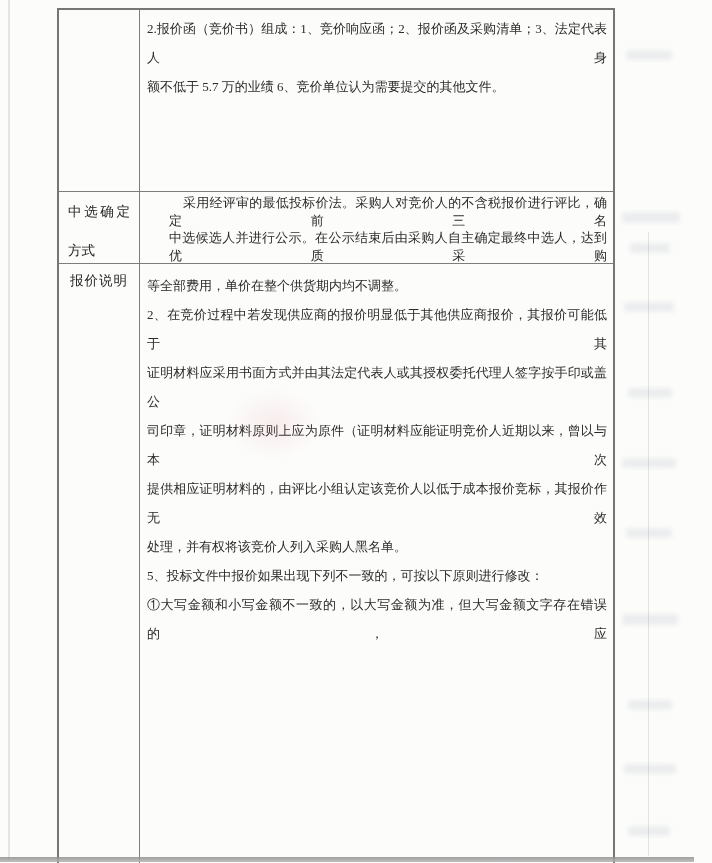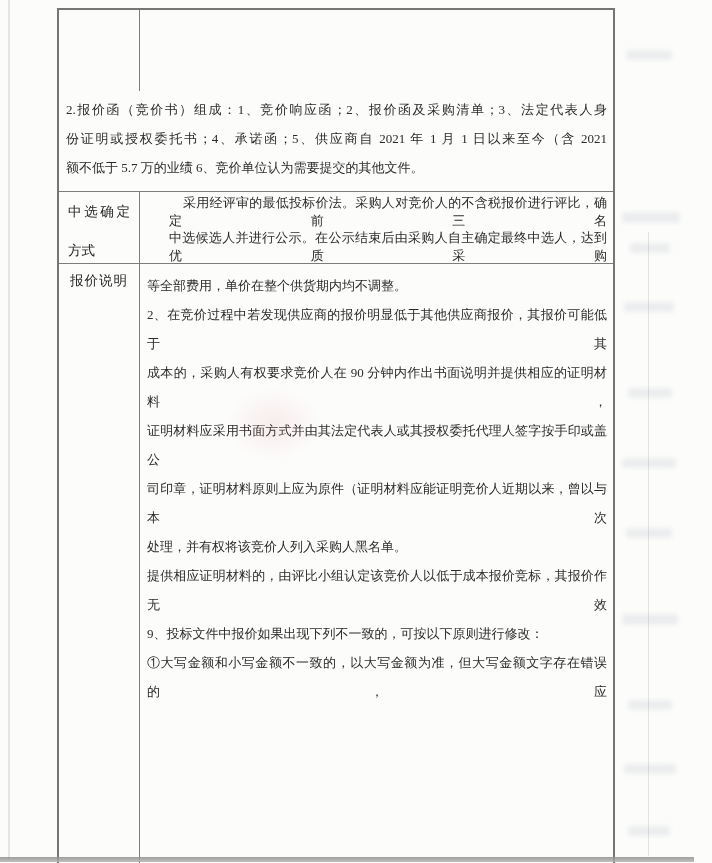--- a/index.html
+++ b/index.html
@@ -21,21 +21,21 @@
     font-size:13.5px; color:#252525;
     overflow:hidden; word-break:break-all;
   }
   .tcontent { flex:1 1 auto; overflow:hidden; }
   .para { margin:0; }
   .line { font-size:13px; line-height:29px; white-space:normal; }
   .line.fill { text-align:justify; text-align-last:justify; }
   .para.indent .line:first-child { text-indent:14px; }
 
   
-  .row-attachment-requirements { height:181px;flex-direction:column; }
+  .row-attachment-requirements { height:181px; }
   .row-attachment-requirements .tcontent { padding:4px 6px 0 7px; }
 
   
   .row-selection-method { height:72px; }
   .row-selection-method .tlabel { padding:0 9px; line-height:39px; text-align:justify; }
   .row-selection-method .tcontent { padding:2px 6px 0 6px;margin-left:23px; }
   .row-selection-method .line { line-height:17.5px; font-size:13px; }
 
   
   .row-quote-notes { height:602px; }
@@ -59,21 +59,20 @@
 <body>
 
 <div class="page">
 
   <div class="doc-table" id="tbl">
       <div class="trow row-attachment-requirements">
         <div class="tlabel"></div>
         <div class="tcontent">
           <div class="para">
             <div class="line fill">2.报价函（竞价书）组成：1、竞价响应函；2、报价函及采购清单；3、法定代表人身</div>
-            <div class="line fill">份证明或授权委托书；4、承诺函；5、供应商自 2021 年 1 月 1 日以来至今（含 2021</div>
             <div class="line">额不低于 5.7 万的业绩 6、竞价单位认为需要提交的其他文件。</div>
           </div>
         </div>
       </div>
       <div class="trow row-selection-method">
         <div class="tlabel">中选确定方式</div>
         <div class="tcontent">
           <div class="para indent">
             <div class="line fill">采用经评审的最低投标价法。采购人对竞价人的不含税报价进行评比，确定前三名</div>
             <div class="line fill">中选候选人并进行公示。在公示结束后由采购人自主确定最终中选人，达到优质采购</div>
@@ -81,28 +80,27 @@
         </div>
       </div>
       <div class="trow row-quote-notes">
         <div class="tlabel">报价说明</div>
         <div class="tcontent">
           <div class="para">
             <div class="line">等全部费用，单价在整个供货期内均不调整。</div>
           </div>
           <div class="para">
             <div class="line fill">2、在竞价过程中若发现供应商的报价明显低于其他供应商报价，其报价可能低于其</div>
-            <div class="line fill">成本的，采购人有权要求竞价人在 90 分钟内作出书面说明并提供相应的证明材料，</div>
             <div class="line fill">证明材料应采用书面方式并由其法定代表人或其授权委托代理人签字按手印或盖公</div>
             <div class="line fill">司印章，证明材料原则上应为原件（证明材料应能证明竞价人近期以来，曾以与本次</div>
+            <div class="line fill">提供相应证明材料的，由评比小组认定该竞价人以低于成本报价竞标，其报价作无效</div>
             <div class="line">处理，并有权将该竞价人列入采购人黑名单。</div>
-            <div class="line fill">提供相应证明材料的，由评比小组认定该竞价人以低于成本报价竞标，其报价作无效</div>
           </div>
           <div class="para">
-            <div class="line">9、投标文件中报价如果出现下列不一致的，可按以下原则进行修改：</div>
+            <div class="line">5、投标文件中报价如果出现下列不一致的，可按以下原则进行修改：</div>
           </div>
           <div class="para">
             <div class="line fill">①大写金额和小写金额不一致的，以大写金额为准，但大写金额文字存在错误的，应</div>
           </div>
         </div>
       </div>
     </div>
 
   <div class="scan-edge-left"></div>
   <div class="pink-blob"></div>

